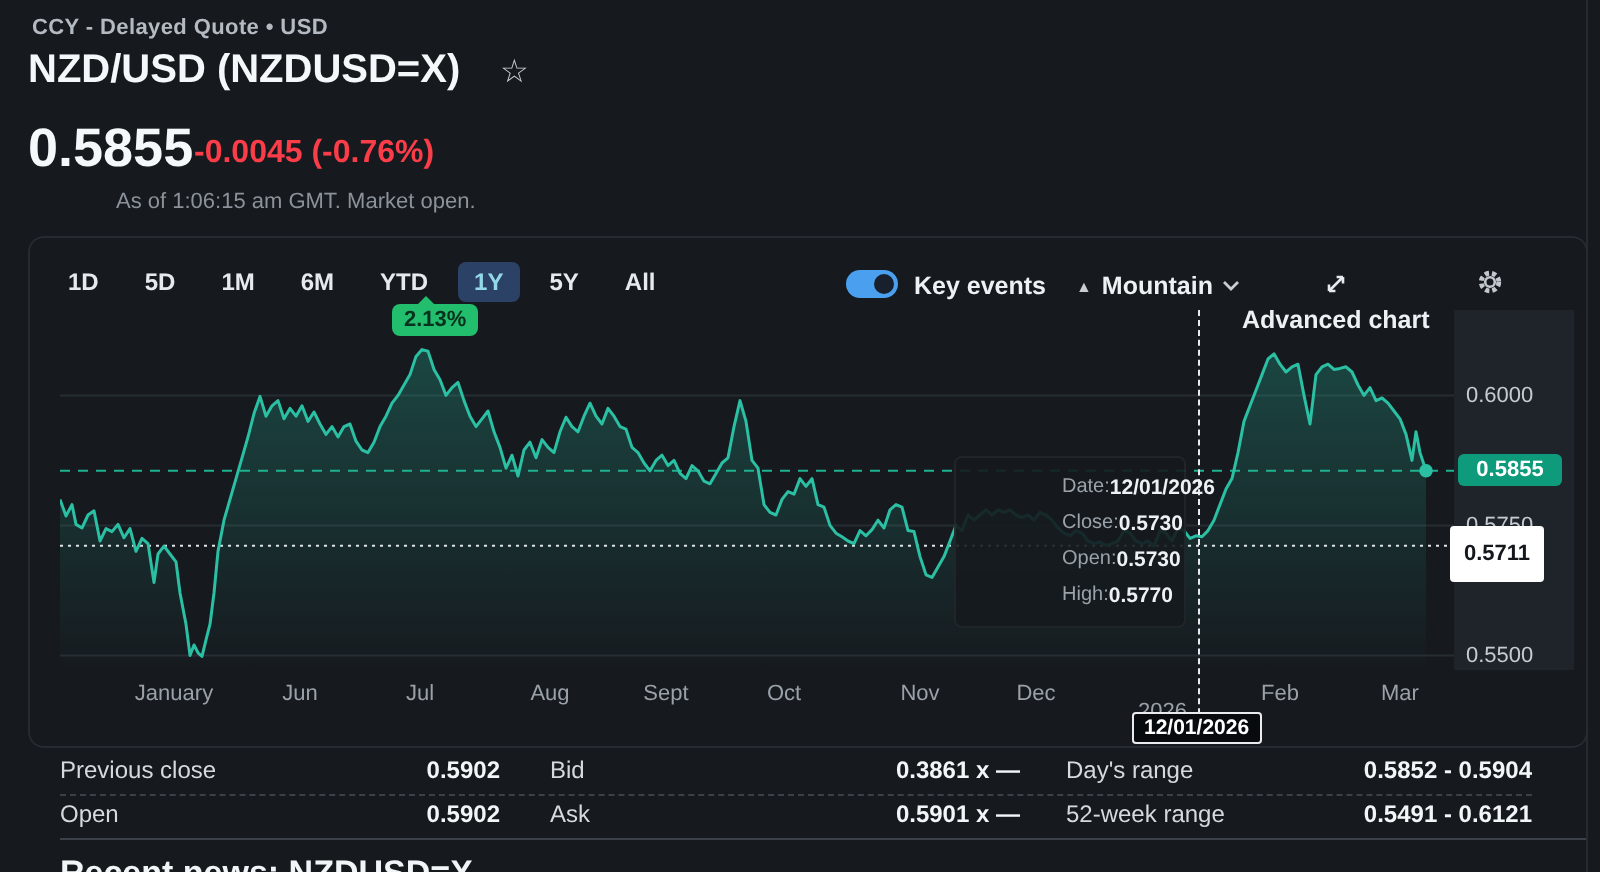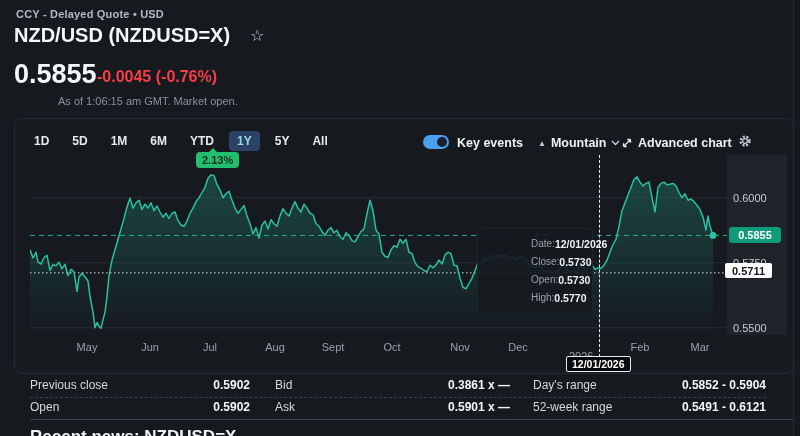--- a/index.html
+++ b/index.html
@@ -23,30 +23,30 @@
   .perf-badge{left:196px;top:152px;background:#23bd6e;color:#06311c;font-size:11px;font-weight:bold;
               padding:2px 6px;border-radius:4px;z-index:5;}
   .perf-badge:before{content:"";position:absolute;top:-4px;left:13px;border-left:4px solid transparent;
               border-right:4px solid transparent;border-bottom:4px solid #23bd6e;}
   
   .toggle{left:423px;top:135px;width:26px;height:14px;border-radius:7px;background:#4aa0ee;cursor:pointer;}
   .knob{position:absolute;right:2px;top:2px;width:10px;height:10px;border-radius:50%;background:#17202c;}
   .keyevents{left:457px;top:136px;font-size:12.5px;font-weight:bold;color:#eef1f4;}
   .ctrl{display:flex;align-items:center;gap:5px;font-size:12.5px;font-weight:bold;color:#eef1f4;cursor:pointer;}
   #mountain{left:538px;top:136px;}
-  #advanced{left:621px;top:136px;}
+  #advanced{left:621px;top:136px;flex-direction:column;}
   .mt-icon{font-size:8px;color:#c9ced4;}
   .gear{left:738px;top:134px;cursor:pointer;}
   
   #chart-svg{left:30px;top:155px;}
   .axis-strip{left:727px;top:155px;width:60px;height:180px;background:#1f242b;}
   .ylab{left:733px;font-size:11px;color:#c6cbd1;z-index:2;}
   .price-badge{left:729px;top:227px;width:52px;height:16px;background:#0d9b7b;color:#fff;font-size:11px;
                font-weight:bold;border-radius:3px;display:flex;align-items:center;justify-content:center;z-index:3;}
-  .cross-badge{left:725px;top:263px;width:47px;height:15px;background:#ffffff;color:#14171b;font-size:11px;
+  .cross-badge{left:725px;top:263px;width:47px;height:28px;background:#ffffff;color:#14171b;font-size:11px;
                font-weight:bold;border-radius:2px;display:flex;align-items:center;justify-content:center;z-index:4;}
   .month{position:absolute;top:341px;transform:translateX(-50%);font-size:11px;color:#9aa1a8;z-index:1;}
   .yearlab{left:569px;top:350px;font-size:11px;color:#9aa1a8;z-index:1;}
   .crosshair-v{left:599px;top:155px;height:217px;width:0;border-left:1px dashed #e7eaee;z-index:2;}
   .date-badge{left:566px;top:356px;background:#080b0e;border:1px solid #e9ebee;color:#fff;font-size:10.5px;
               font-weight:bold;padding:1px 5px;border-radius:2px;z-index:3;}
   
   .tooltip{left:477px;top:228px;width:96px;background:rgba(21,25,30,0.9);border:1px solid rgba(255,255,255,0.05);
            border-radius:4px;padding:6px 9px;z-index:4;}
   .tt-row{display:flex;justify-content:space-between;line-height:18px;}
@@ -139,21 +139,21 @@
 
   <div id="ylabels">
       <div class="abs ylab" style="top: 191.7px;">0.6000</div>
       <div class="abs ylab" style="top: 256.7px;">0.5750</div>
       <div class="abs ylab" style="top: 321.7px;">0.5500</div>
     </div>
   <div class="abs price-badge">0.5855</div>
   <div class="abs cross-badge">0.5711</div>
 
   <div id="months">
-      <div class="month" style="left: 87px;">May</div>
+      <div class="month" style="left: 87px;">January</div>
       <div class="month" style="left: 150px;">Jun</div>
       <div class="month" style="left: 210px;">Jul</div>
       <div class="month" style="left: 275px;">Aug</div>
       <div class="month" style="left: 333px;">Sept</div>
       <div class="month" style="left: 392px;">Oct</div>
       <div class="month" style="left: 460px;">Nov</div>
       <div class="month" style="left: 518px;">Dec</div>
       <div class="month" style="left: 640px;">Feb</div>
       <div class="month" style="left: 700px;">Mar</div>
     </div>

